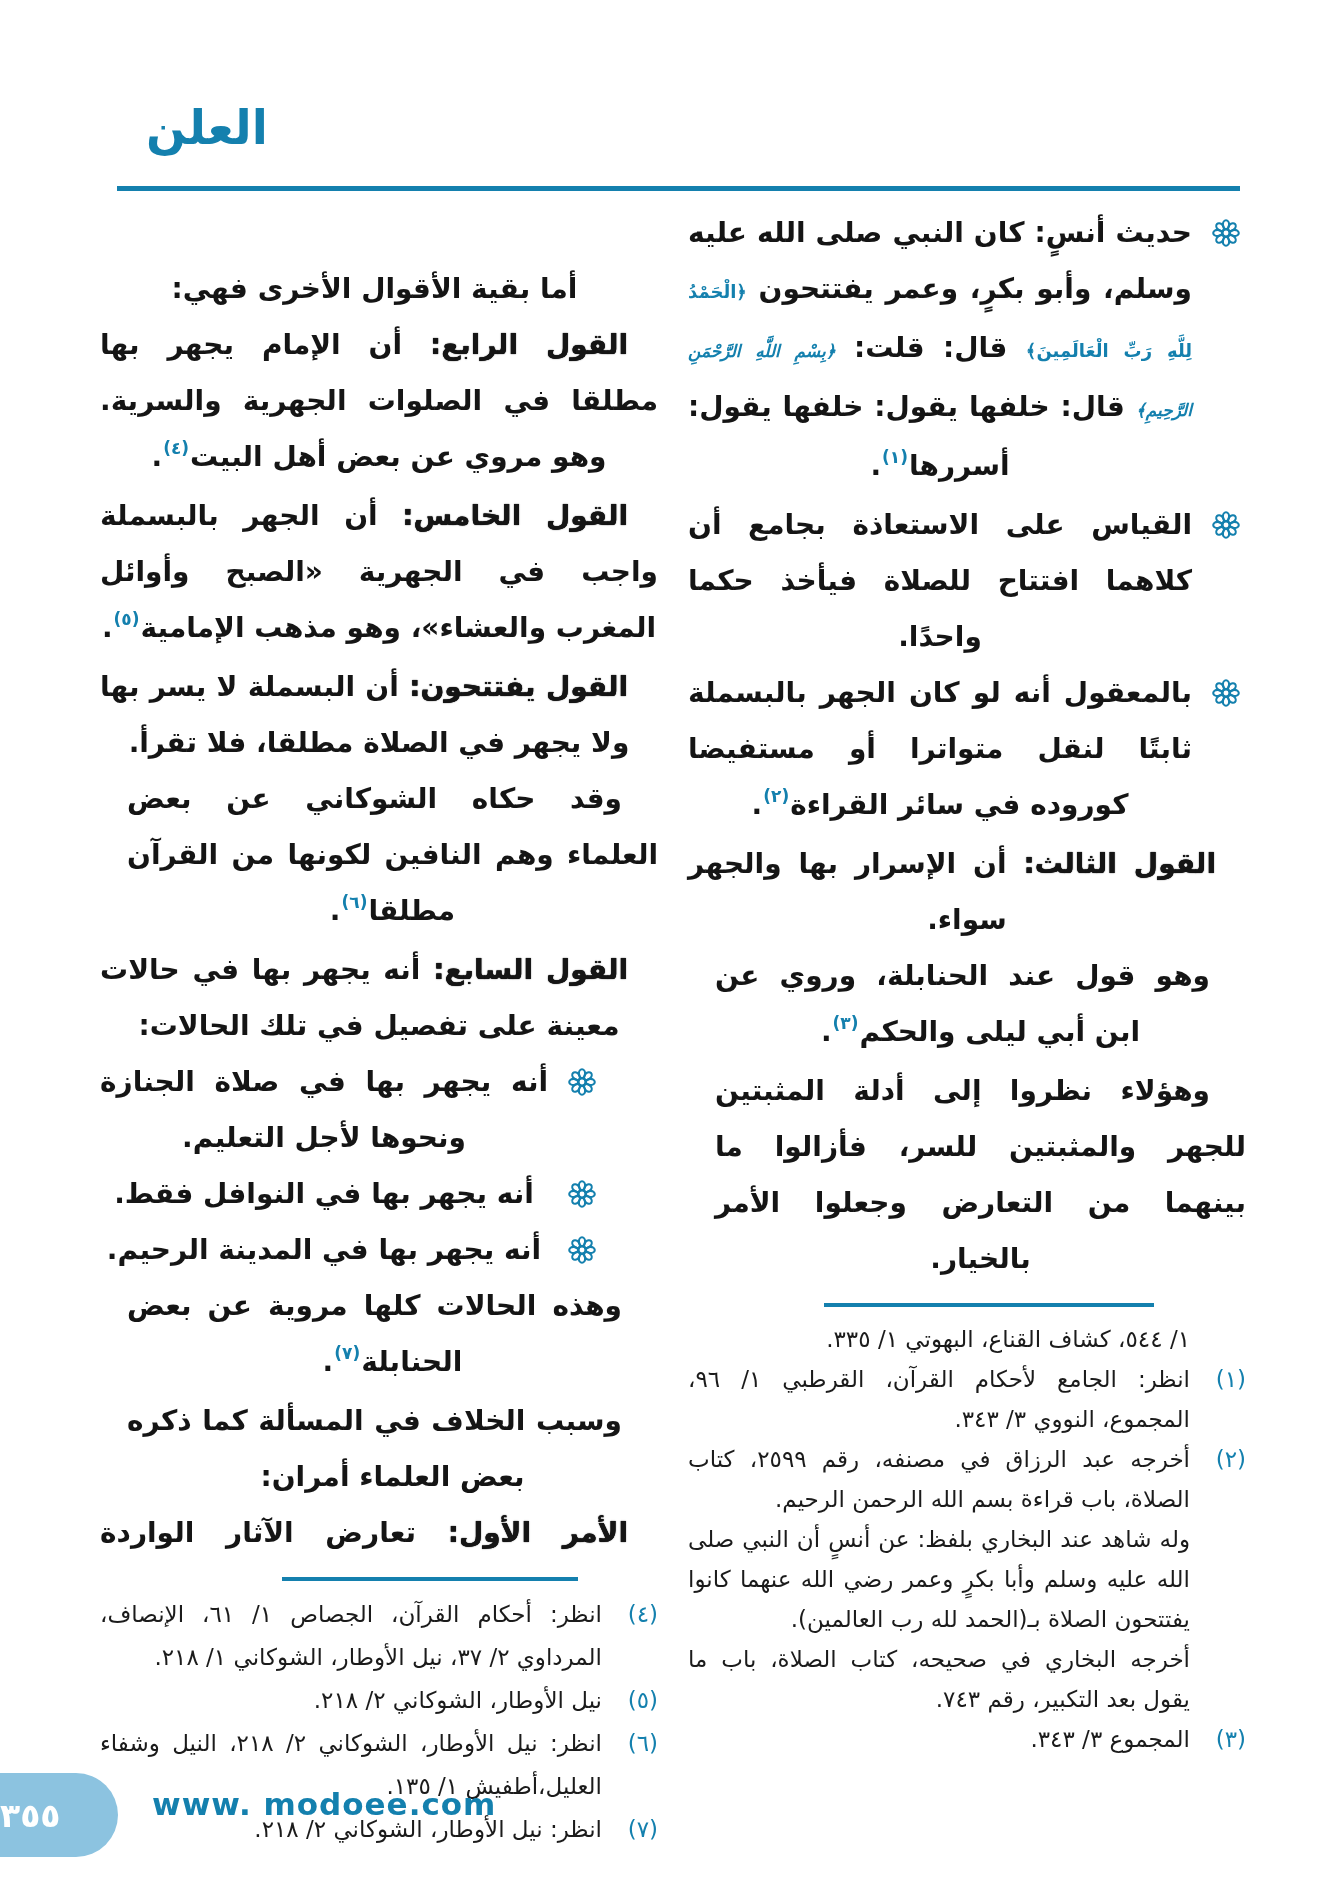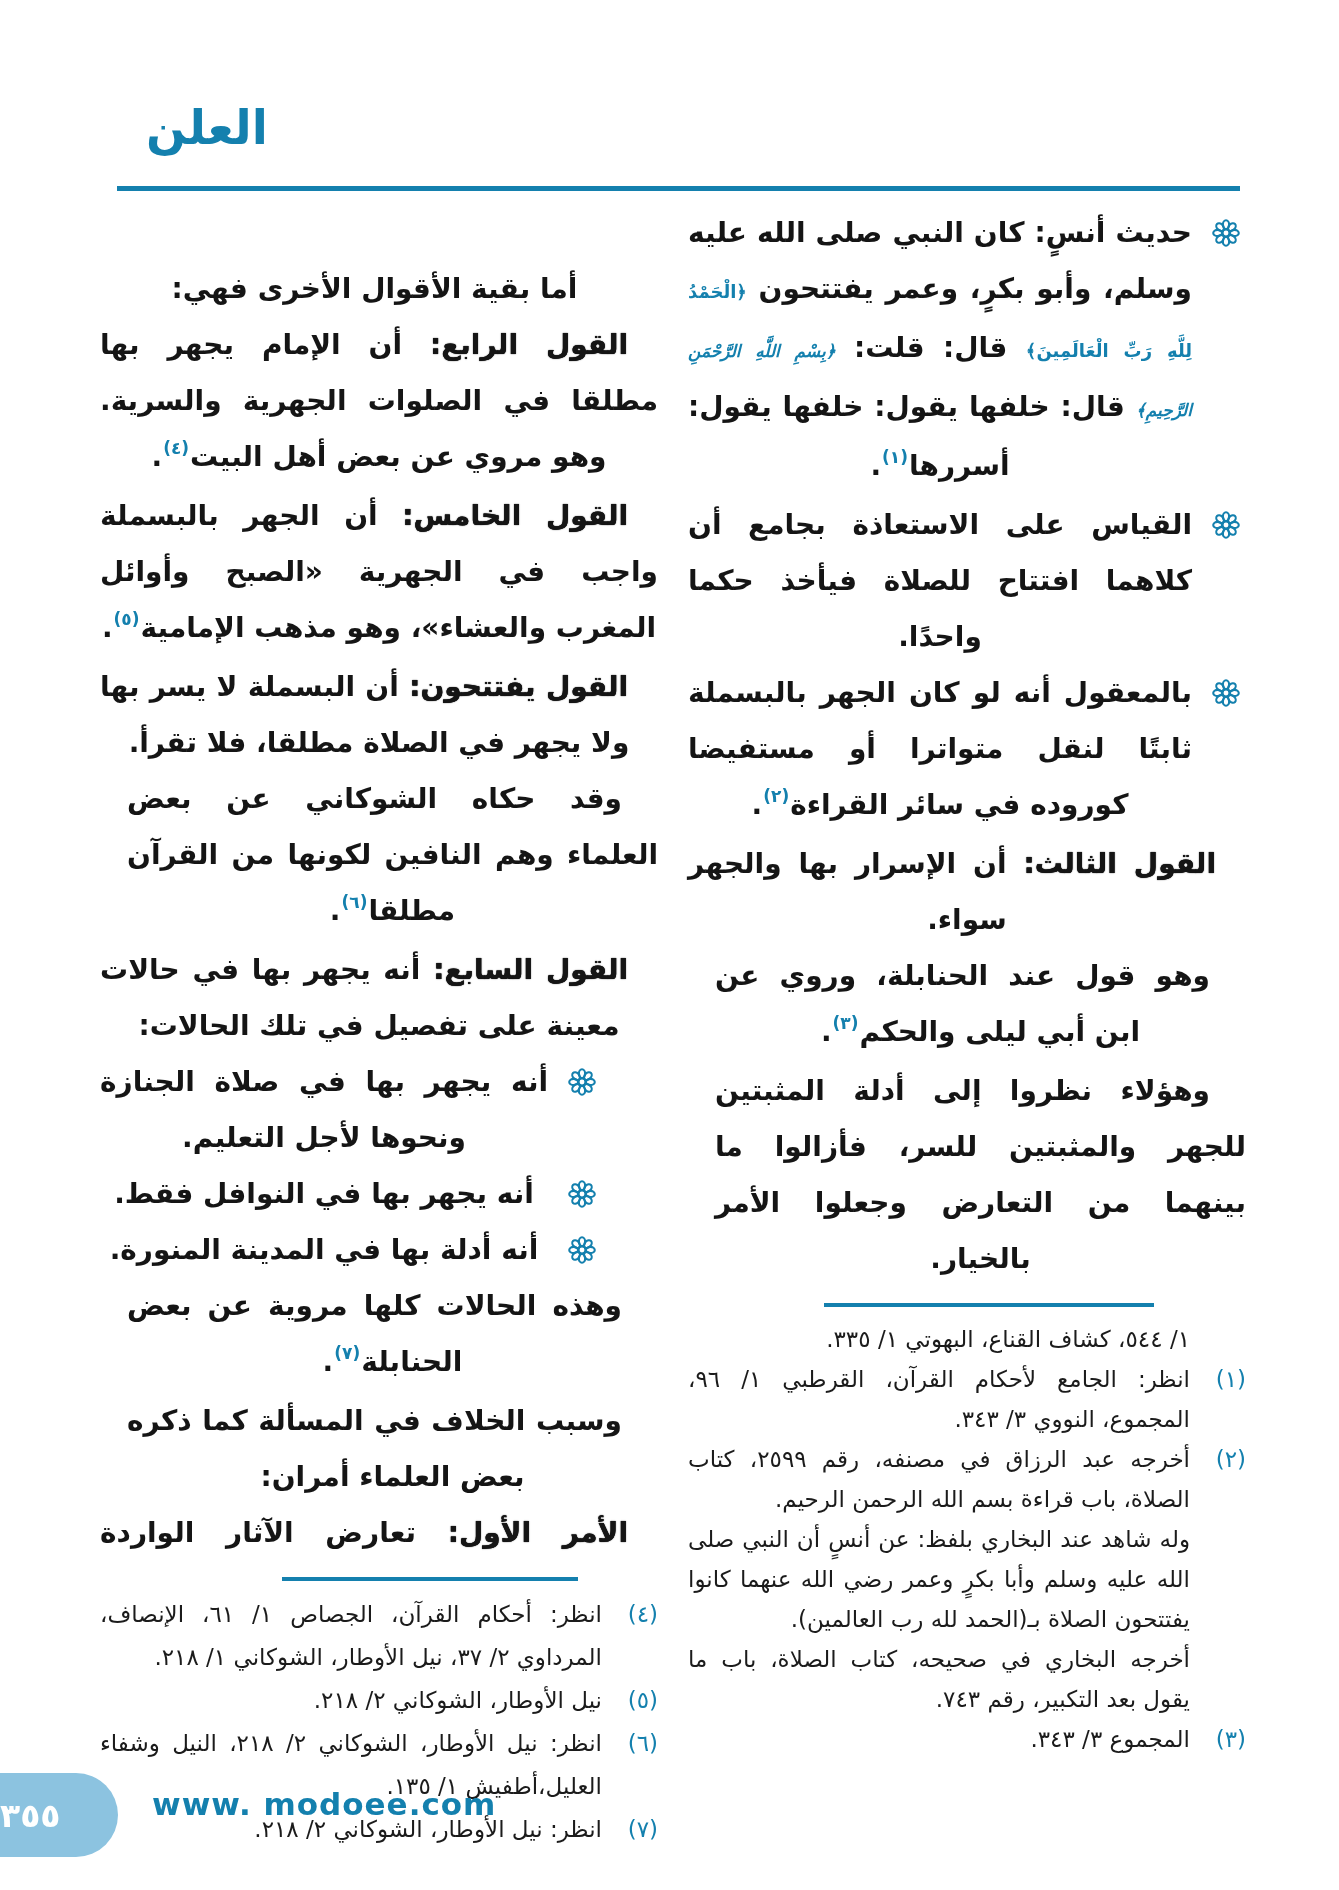--- a/index.html
+++ b/index.html
@@ -183,21 +183,21 @@
       <circle cx="12" cy="12" r="2.8"></circle>
                 <ellipse cx="12" cy="5.3" rx="2.5" ry="3.5" transform="rotate(0 12 12)"></ellipse>
                 <ellipse cx="12" cy="5.3" rx="2.5" ry="3.5" transform="rotate(45 12 12)"></ellipse>
                 <ellipse cx="12" cy="5.3" rx="2.5" ry="3.5" transform="rotate(90 12 12)"></ellipse>
                 <ellipse cx="12" cy="5.3" rx="2.5" ry="3.5" transform="rotate(135 12 12)"></ellipse>
                 <ellipse cx="12" cy="5.3" rx="2.5" ry="3.5" transform="rotate(180 12 12)"></ellipse>
                 <ellipse cx="12" cy="5.3" rx="2.5" ry="3.5" transform="rotate(225 12 12)"></ellipse>
                 <ellipse cx="12" cy="5.3" rx="2.5" ry="3.5" transform="rotate(270 12 12)"></ellipse>
                 <ellipse cx="12" cy="5.3" rx="2.5" ry="3.5" transform="rotate(315 12 12)"></ellipse>
     </g>
-            </svg><span class="seg-text">أنه أدلة بها في المدينة المنورة.</span></div>
+            </svg><span class="seg-text">أنه يجهر بها في المدينة الرحيم.</span></div>
           <div class="para indent"><span class="seg-text">وهذه الحالات كلها مروية عن بعض الحنابلة</span><span class="seg-ref">(٧)</span><span class="seg-text">.</span></div>
           <div class="para indent"><span class="seg-text">وسبب الخلاف في المسألة كما ذكره بعض العلماء أمران:</span></div>
           <div class="para spread"><span class="seg-lead">الأمر الأول:</span><span class="seg-text"> تعارض الآثار الواردة</span></div>
         </div>
       <div class="fn-rule"></div>
       <div class="fn-items">
           <div class="fn-item">
             <div class="fn-marker">(٤)</div>
             <div class="fn-text">
               <div>انظر: أحكام القرآن، الجصاص ١/ ٦١، الإنصاف، المرداوي ٢/ ٣٧، نيل الأوطار، الشوكاني ١/ ٢١٨.</div>

